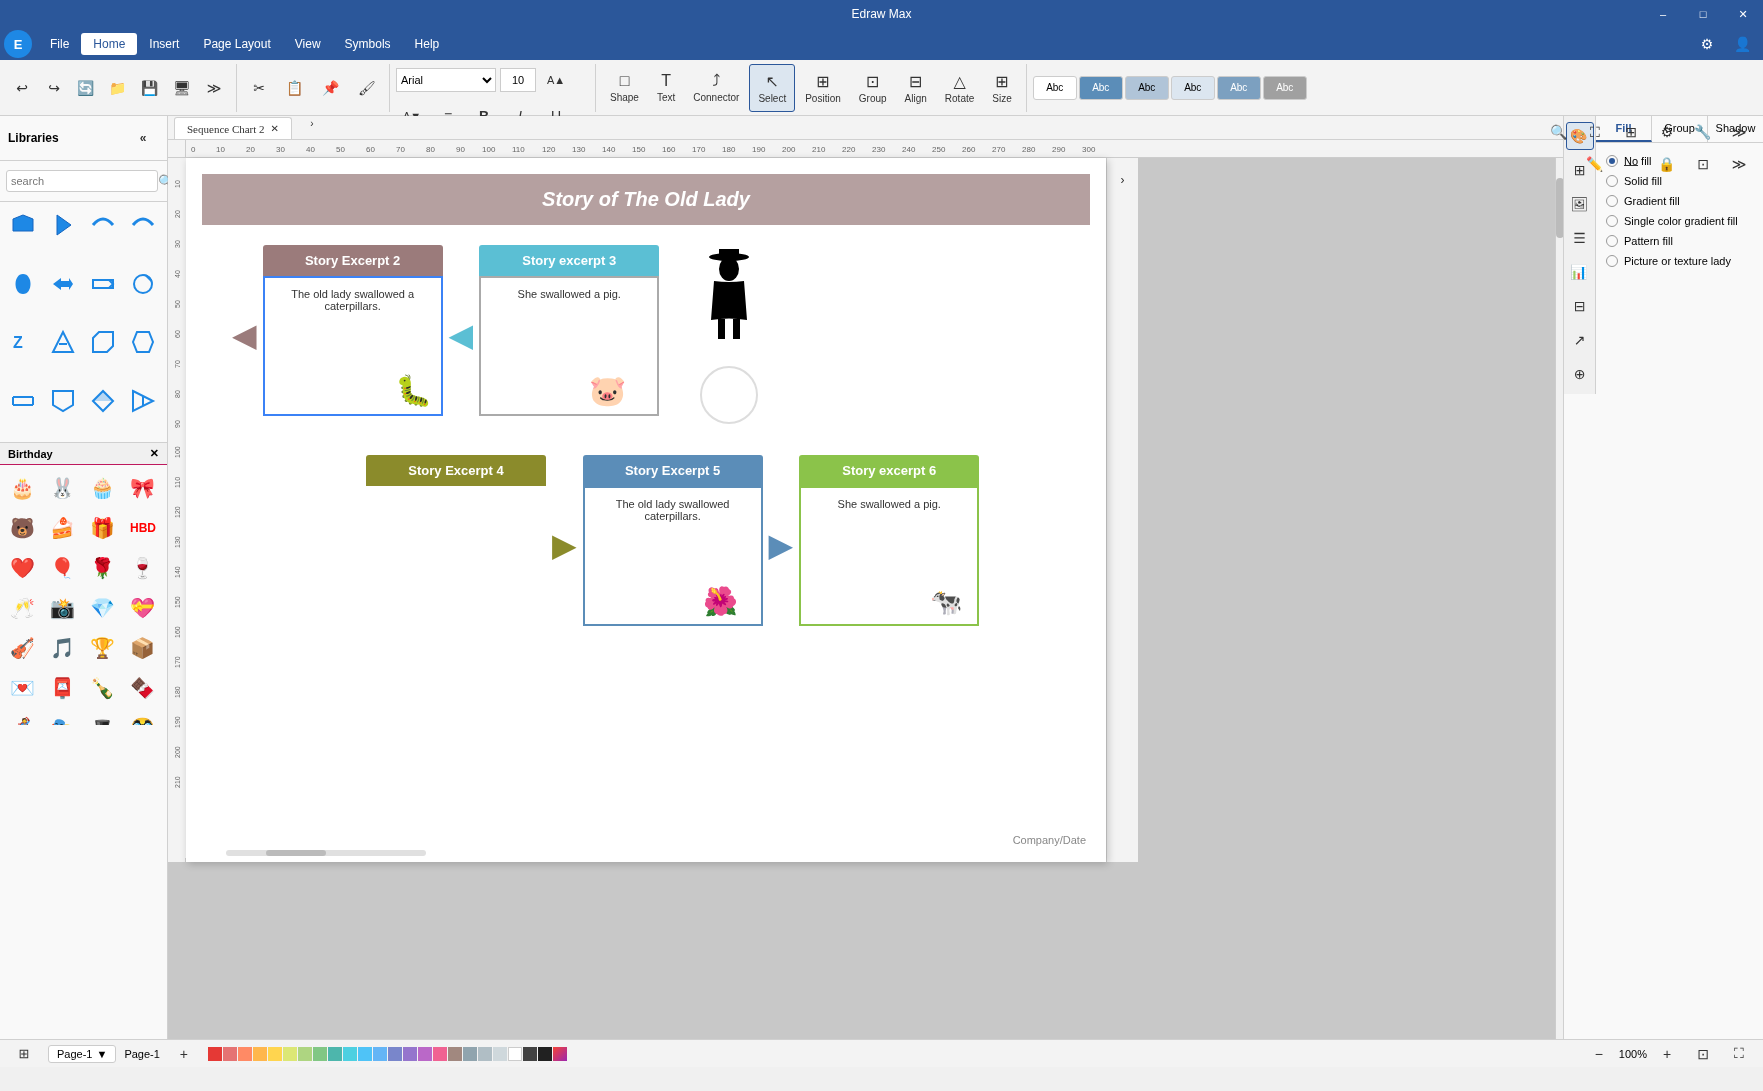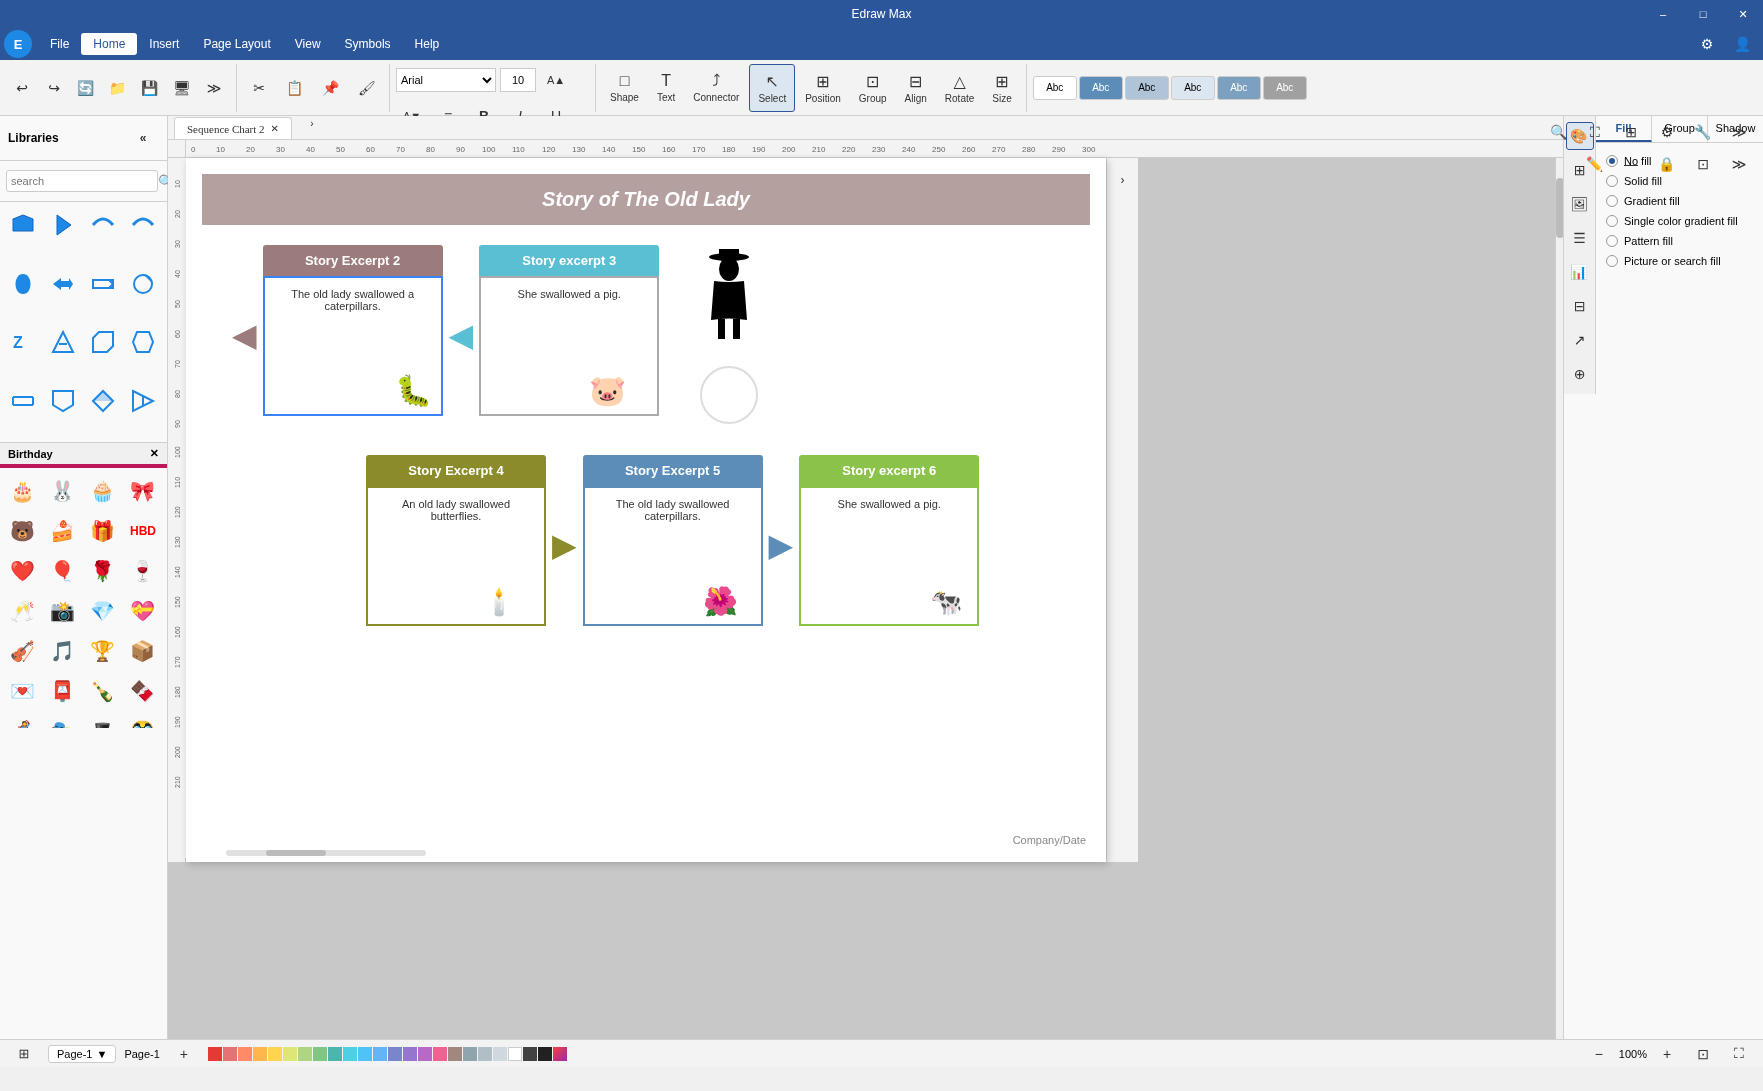--- a/index.html
+++ b/index.html
@@ -179,21 +179,21 @@
       border-radius: 3px;
       font-size: 20px;
     }
     .sidebar-section-header {
       display: flex;
       align-items: center;
       justify-content: space-between;
       padding: 4px 8px;
       background: #f0f0f0;
       border-top: 1px solid #d0d0d0;
-      border-bottom: 4px solid #be185d;
+      border-bottom: 1px solid #be185d;
       font-size: 11px;
       font-weight: bold;
     }
 
     
     .canvas-area {
       flex: 1;
       display: flex;
       flex-direction: column;
       background: #e8e8e8;
@@ -698,24 +698,20 @@
               </svg>
             </div>
           </div>
 
           <div style="display:flex; align-items:flex-start; padding: 20px 28px 0 180px; gap:0; margin-top:10px;">
 
             <div style="width:180px;">
               <div style="background:#8b8b2b; color:white; font-size:13px; font-weight:bold; text-align:center; padding:8px; border-radius:3px 3px 0 0;">
                 <span>Story Excerpt 4</span>
               </div>
-              <div style="border:2px solid #8b8b2b; padding:10px; height:140px; position:relative;">
-                <p style="font-size:11px; color:#333; text-align:center;">An old lady swallowed butterflies.</p>
-                <span style="position:absolute; bottom:6px; right:28px; font-size:26px;">🕯️</span>
-              </div>
             </div>
 
             <div style="display:flex; align-items:center; height:180px; padding: 0 6px;">
               <span style="color:#8b8b2b; font-size:32px;">▶</span>
             </div>
 
             <div style="width:180px;">
               <div style="background:#5b8db8; color:white; font-size:13px; font-weight:bold; text-align:center; padding:8px; border-radius:3px 3px 0 0;">
                 <span>Story Excerpt 5</span>
               </div>
@@ -794,21 +790,21 @@
           <div class="fill-option">
             <div class="fill-radio"></div>
             <span>Single color gradient fill</span>
           </div>
           <div class="fill-option">
             <div class="fill-radio"></div>
             <span>Pattern fill</span>
           </div>
           <div class="fill-option">
             <div class="fill-radio"></div>
-            <span>Picture or search fill</span>
+            <span>Picture or texture lady</span>
           </div>
         </div>
       </div>
     </div>
 
     <div style="position:absolute; top:116px; right:8px; display:flex; gap:4px;">
       <div class="tb-btn">🔍</div>
       <div class="tb-btn">⛶</div>
       <div class="tb-btn">⊞</div>
       <div class="tb-btn">⚙</div>

